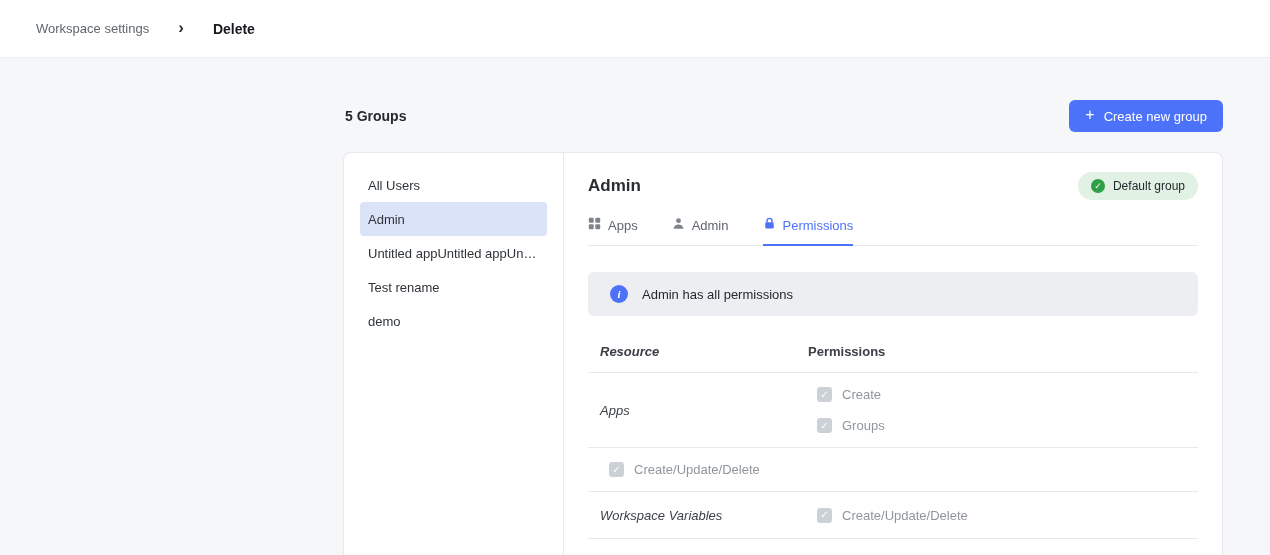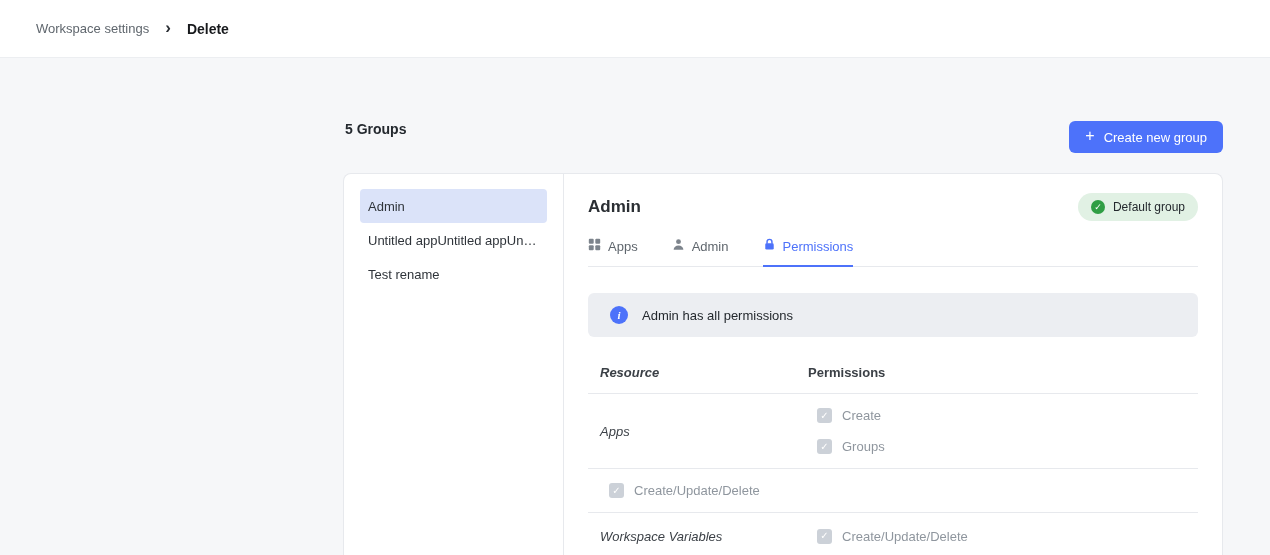--- a/index.html
+++ b/index.html
@@ -16,28 +16,28 @@
     width:1270px;height:555px;overflow:hidden;position:relative;
     background:#f6f7f9;
     font-family:"Liberation Sans", sans-serif;
     color:var(--text-dark);
   }
   
   .topbar{
     background:#fff;height:58px;border-bottom:1px solid #eceef1;
     display:flex;align-items:center;padding-left:36px;
   }
-  .breadcrumb{display:flex;align-items:center;gap:16px;}
+  .breadcrumb{display:flex;align-items:center;gap:29px;}
   .crumb-parent{font-size:13px;color:var(--text-mid);cursor:pointer;}
   .crumb-chevron{font-size:17px;line-height:1;color:#2b2f34;font-weight:600;transform:translateY(-1px);}
   .crumb-current{font-size:14px;font-weight:700;color:#17191c;}
 
   
   .page{margin-left:343px;width:880px;}
-  .toolbar{margin-top:63px;height:32px;display:flex;justify-content:space-between;}
+  .toolbar{margin-top:42px;height:32px;display:flex;align-items:center;justify-content:space-between;}
   .count{font-size:14px;font-weight:600;color:#24292f;margin-left:2px;}
   .btn-primary{
     background:var(--primary);color:#fff;border:none;border-radius:6px;
     height:32px;padding:0 16px;font-size:13px;font-weight:500;
     display:flex;align-items:center;gap:9px;cursor:pointer;
     font-family:"Liberation Sans", sans-serif;
   }
   .plus{font-size:16px;font-weight:400;line-height:1;transform:translateY(-1px);}
 
   
@@ -117,28 +117,34 @@
     <span class="count">5 Groups</span>
     <button class="btn-primary">
       <span class="plus">+</span>
       <span>Create new group</span>
     </button>
   </div>
 
   <div class="card">
 
     <div class="sidebar">
+      <div class="side-item">
+        <span>All Users</span>
+      </div>
       <div class="side-item selected">
         <span>Admin</span>
       </div>
       <div class="side-item">
         <span>Untitled appUntitled appUntitle…</span>
       </div>
       <div class="side-item">
         <span>Test rename</span>
+      </div>
+      <div class="side-item">
+        <span>demo</span>
       </div>
     </div>
 
     <div class="content">
 
       <div class="content-header">
         <span class="group-title">Admin</span>
         <div class="badge">
           <span class="badge-icon">✓</span>
           <span>Default group</span>

